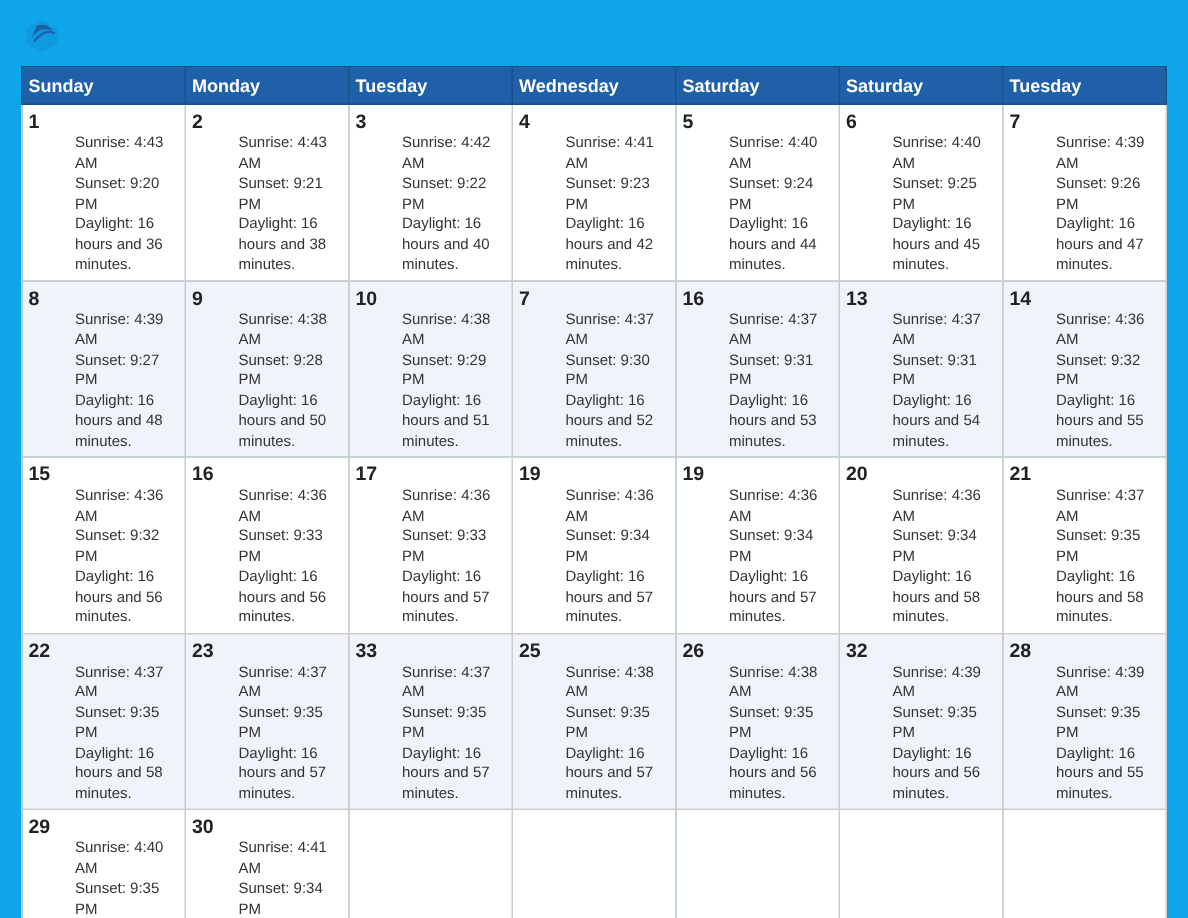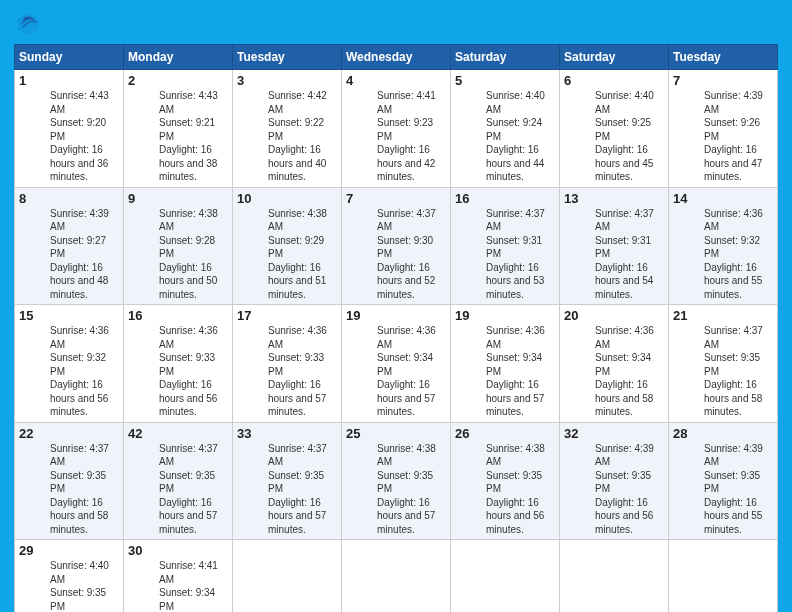--- a/index.html
+++ b/index.html
@@ -225,21 +225,21 @@
             <span class="day-num">21</span>
             <div class="day-info">Sunrise: 4:37 AM<br>Sunset: 9:35 PM<br>Daylight: 16 hours and 58 minutes.</div>
           </td>
         </tr>
         <tr>
           <td>
             <span class="day-num">22</span>
             <div class="day-info">Sunrise: 4:37 AM<br>Sunset: 9:35 PM<br>Daylight: 16 hours and 58 minutes.</div>
           </td>
           <td>
-            <span class="day-num">42</span>
+            <span class="day-num">23</span>
             <div class="day-info">Sunrise: 4:37 AM<br>Sunset: 9:35 PM<br>Daylight: 16 hours and 57 minutes.</div>
           </td>
           <td>
             <span class="day-num">33</span>
             <div class="day-info">Sunrise: 4:37 AM<br>Sunset: 9:35 PM<br>Daylight: 16 hours and 57 minutes.</div>
           </td>
           <td>
             <span class="day-num">25</span>
             <div class="day-info">Sunrise: 4:38 AM<br>Sunset: 9:35 PM<br>Daylight: 16 hours and 57 minutes.</div>
           </td>

